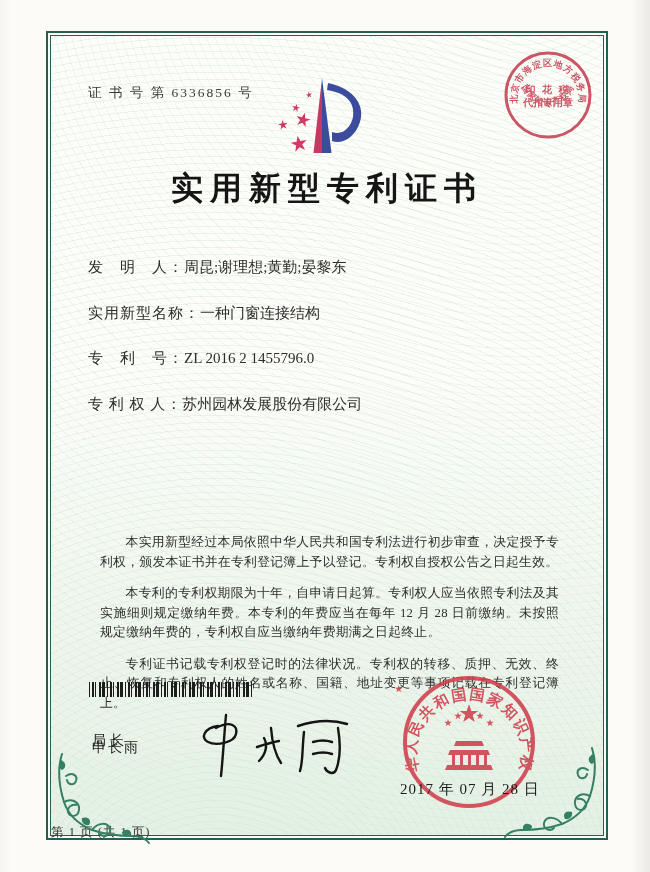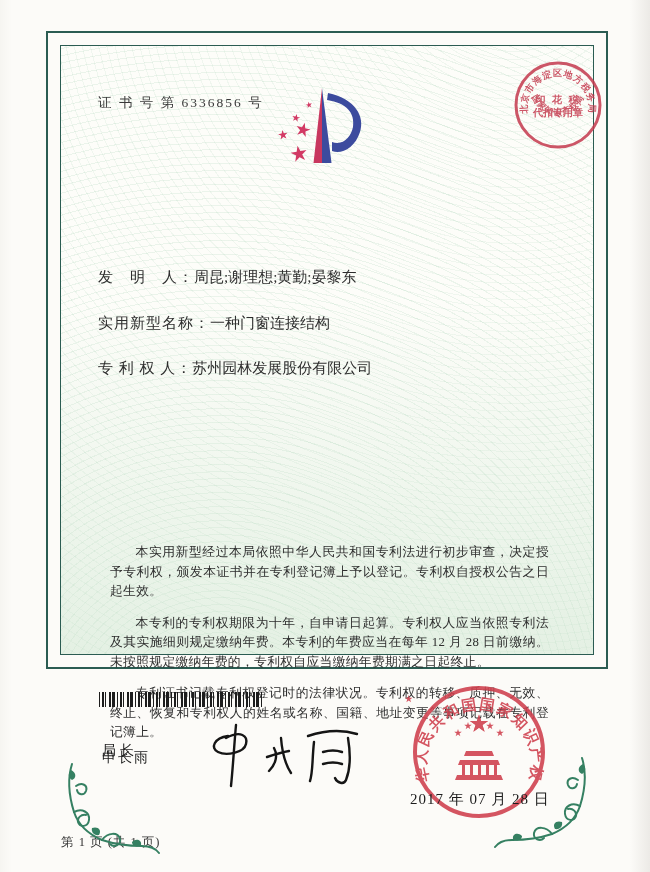--- a/index.html
+++ b/index.html
@@ -4,22 +4,22 @@
 <style>
   html,body{margin:0;padding:0;}
   body{width:650px;height:872px;background:#e9e8e4;}
   .page{
     position:relative;width:650px;height:872px;overflow:hidden;
     background:linear-gradient(90deg,#f6f5f1 0,#fcfbf8 12px,#fcfbf8 630px,#eceae6 650px);
     font-family:"Liberation Serif","DejaVu Serif",serif;
     color:#2e2e2e;
   }
   .frame{
-    position:absolute;left:46px;top:31px;width:562px;height:638px;
-    border:2px solid #2b5c52;padding:12px;box-sizing:border-box;
+    position:absolute;left:46px;top:31px;width:562px;height:809px;
+    border:2px solid #2b5c52;padding:2px;box-sizing:border-box;
   }
   .frame-inner{
     position:relative;width:100%;height:100%;box-sizing:border-box;
     border:1px solid #2b5c52;
     background-color:#fdfdf9;
     background-image:
       linear-gradient(180deg, rgba(222,238,224,0) 42%, rgba(203,228,206,.5) 100%),
       repeating-radial-gradient(circle at 30% 115%, rgba(125,188,148,.14) 0 1px, transparent 1px 7px),
       repeating-radial-gradient(circle at 85% -15%, rgba(125,188,148,.10) 0 1px, transparent 1px 8px);
   }
@@ -88,27 +88,31 @@
         <text class="seal-red-text" font-size="9" letter-spacing="1">
           <textPath href="#taxArcTop" startOffset="50%" text-anchor="middle">北京市海淀区地方税务局</textPath>
         </text>
         <text class="seal-red-text" font-size="8.5" letter-spacing="1">
           <textPath href="#taxArcBottom" startOffset="50%" text-anchor="middle">国家知识产权局</textPath>
         </text>
         <text x="55" y="53" text-anchor="middle" class="seal-red-text" font-size="10" letter-spacing="2">印 花 税</text>
         <text x="55" y="66" text-anchor="middle" class="seal-red-text" font-size="10">代扣专用章</text>
       </svg>
 
+      <h1 class="title">实用新型专利证书</h1>
 
       <div class="fields">
         <div class="field-row">
           <span class="field-label">发　明　人：</span><span class="field-value">周昆;谢理想;黄勤;晏黎东</span>
         </div>
         <div class="field-row">
           <span class="field-label">实用新型名称：</span><span class="field-value">一种门窗连接结构</span>
+        </div>
+        <div class="field-row">
+          <span class="field-label">专　利　号：</span><span class="field-value">ZL 2016 2 1455796.0</span>
         </div>
         <div class="field-row">
           <span class="field-label">专 利 权 人：</span><span class="field-value">苏州园林发展股份有限公司</span>
         </div>
       </div>
 
       <div class="paragraphs">
         <p>本实用新型经过本局依照中华人民共和国专利法进行初步审查，决定授予专利权，颁发本证书并在专利登记簿上予以登记。专利权自授权公告之日起生效。</p>
         <p>本专利的专利权期限为十年，自申请日起算。专利权人应当依照专利法及其实施细则规定缴纳年费。本专利的年费应当在每年 12 月 28 日前缴纳。未按照规定缴纳年费的，专利权自应当缴纳年费期满之日起终止。</p>
         <p>专利证书记载专利权登记时的法律状况。专利权的转移、质押、无效、终止、恢复和专利权人的姓名或名称、国籍、地址变更等事项记载在专利登记簿上。</p>

